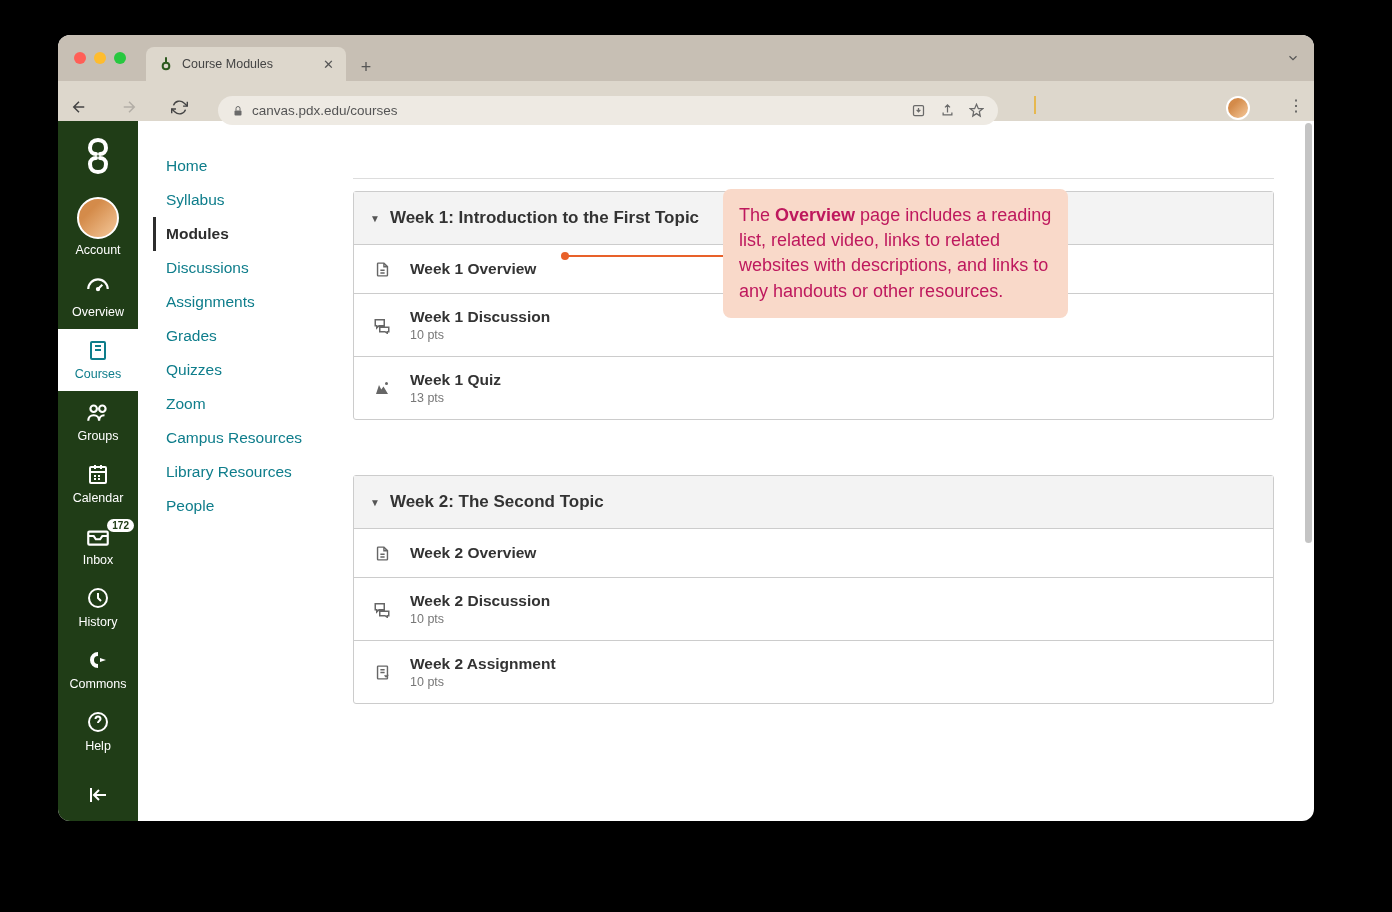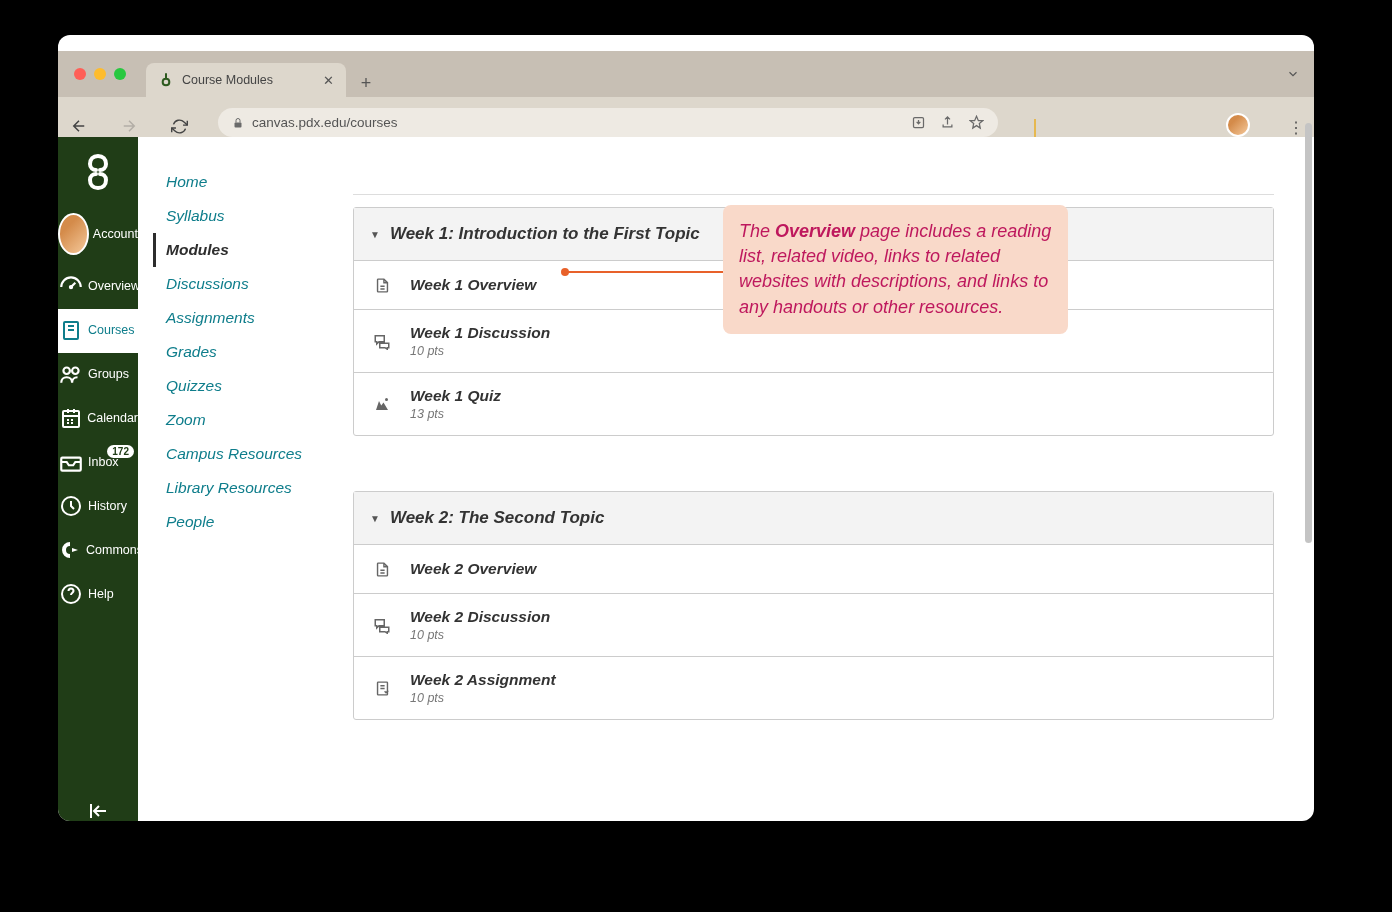--- a/index.html
+++ b/index.html
@@ -1,44 +1,44 @@
 <!DOCTYPE html>
 <html><head>
 <meta charset="utf-8">
 <style>
 * { margin:0; padding:0; box-sizing:border-box; }
 body { background:#000; font-family:-apple-system,BlinkMacSystemFont,"Segoe UI",Helvetica,Arial,sans-serif; width:1392px; height:912px; overflow:hidden; }
 .window { position:absolute; left:58px; top:35px; width:1256px; height:786px; background:#fff; border-radius:12px; overflow:hidden; box-shadow:0 20px 60px rgba(0,0,0,0.5); }
-.title-bar { height:46px; background:#c7bfb4; display:flex; align-items:center; position:relative;margin-top:16px; }
+.title-bar { height:46px; background:#c7bfb4; display:flex; align-items:center; position:relative; }
 .traffic-lights { display:flex; gap:8px; padding-left:16px; }
 .tl { width:12px; height:12px; border-radius:50%; }
 .tl-red { background:#ff5f57; } .tl-yellow { background:#febc2e; } .tl-green { background:#28c840; }
 .tab-strip { display:flex; align-items:flex-end; margin-left:20px; height:100%; }
 .browser-tab { background:#ddd7cc; height:34px; display:flex; align-items:center; padding:0 12px; border-radius:8px 8px 0 0; font-size:12.5px; color:#444; gap:8px; min-width:200px; }
 .tab-favicon { width:16px; height:16px; border-radius:3px; display:flex; align-items:center; justify-content:center; color:#28531b; font-weight:bold; font-size:13px; }
 .tab-close { margin-left:auto; color:#555; font-size:13px; cursor:pointer; }
 .new-tab { width:28px; height:28px; display:flex; align-items:center; justify-content:center; color:#555; font-size:18px; margin-left:6px; cursor:pointer; }
 .title-menu { position:absolute; right:14px; color:#555; font-size:14px; }
-.omnibox-bar { height:40px; background:#ddd7cc; display:flex; align-items:flex-end; padding:0 10px; gap:28px; }
+.omnibox-bar { height:40px; background:#ddd7cc; display:flex; align-items:flex-start; padding:15px 10px; gap:28px; }
 .nav-btn { width:22px; height:22px; display:flex; align-items:center; justify-content:center; color:#5f5f5f; cursor:pointer; }
 .nav-btn.disabled { color:#b3aea6; }
 .url-bar { flex:0 0 780px; height:29px; background:#eeeae3; border-radius:15px; display:flex; align-items:center; padding:0 14px; font-size:13.5px; color:#555; gap:8px; }
 .url-icons { margin-left:auto; display:flex; gap:14px; color:#6a6a6a; }
 .avatar-sm { width:24px; height:24px; border-radius:50%; background:linear-gradient(135deg,#d48b4a 30%,#f5c99b); margin-left:auto; border:2px solid #fff;}
 .kebab { margin-left:10px; color:#555; font-size:16px; }
 .content-row { display:flex; height:calc(100% - 86px); }
 .global-nav { width:80px; background:#203d17; display:flex; flex-direction:column; align-items:center; padding-top:10px; color:#fff; font-size:12.5px; }
 .gn-logo { width:50px; height:50px; display:flex; align-items:center; justify-content:center; margin-bottom:8px; }
-.gn-item { width:80px; padding:8px 0 10px; display:flex; align-items:center; gap:4px; cursor:pointer; position:relative; }
+.gn-item { width:80px; padding:8px 0 10px; display:flex; flex-direction:column; align-items:center; gap:4px; cursor:pointer; position:relative; }
 .gn-item.active { background:#fff; color:#0e7d8b; }
 .gn-ico { width:26px; height:26px; display:flex; align-items:center; justify-content:center; }
 .gn-avatar { width:42px; height:42px; border-radius:50%; background:linear-gradient(135deg,#d48b4a 30%,#f5c99b); border:2px solid #fff; }
 .gn-badge { position:absolute; top:4px; right:4px; background:#fff; color:#203d17; font-size:10px; border-radius:10px; padding:1px 5px; font-weight:600;}
 .gn-collapse { margin-top:auto; margin-bottom:14px; }
-.course-layout { flex:1; display:flex; overflow:hidden;font-style:italic; }
+.course-layout { flex:1; display:flex; overflow:hidden; }
 .course-nav { width:215px; padding:28px 0 0 28px; }
 .cn-item { display:block; padding:8px 0; font-size:15.5px; color:#0e7d8b; cursor:pointer; }
 .cn-item.active { color:#2d2d2d; font-weight:600; border-left:3px solid #2d2d2d; padding-left:10px; margin-left:-13px; }
 .main-area { flex:1; padding:18px 40px 0 0; overflow-y:auto; position:relative; }
 .module { border:1px solid #ccc; border-radius:3px; margin-bottom:55px; }
 .mod-header { background:#f3f3f3; border-bottom:1px solid #ccc; padding:16px 16px; display:flex; align-items:center; gap:10px; }
 .mod-caret { font-size:10px; color:#555; }
 .mod-title { font-size:17px; font-weight:700; color:#333; }
 .mod-item { border-bottom:1px solid #ccc; padding:14px 16px 14px 18px; display:flex; align-items:center; gap:18px; }
 .mod-item:last-child { border-bottom:none; }

